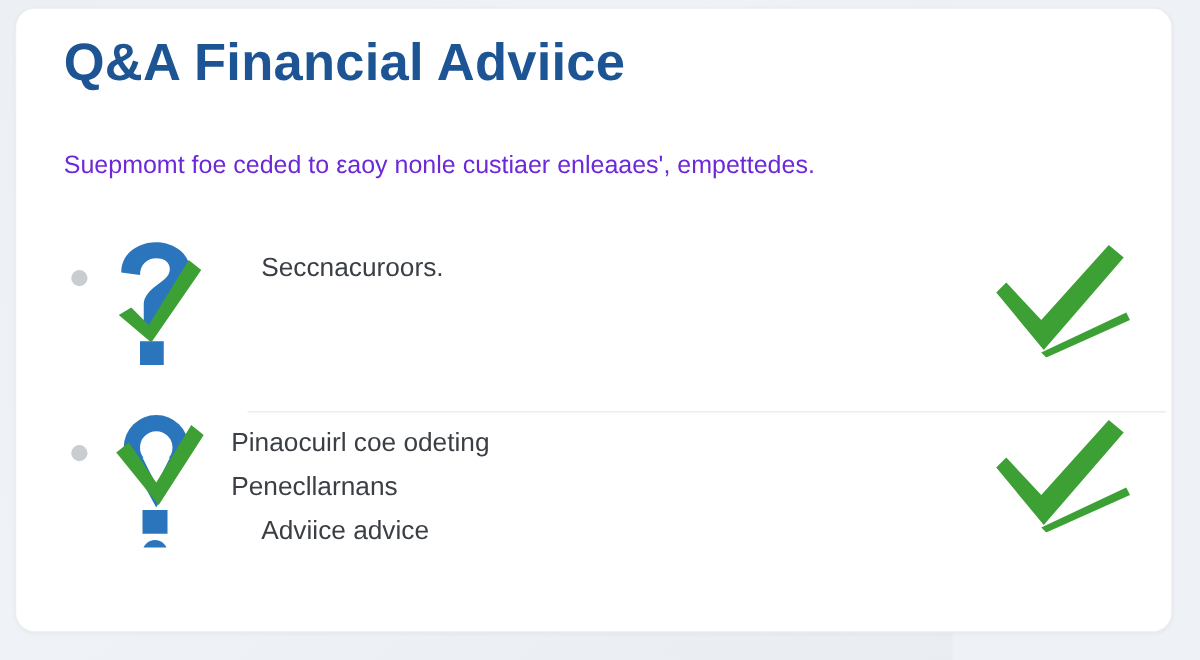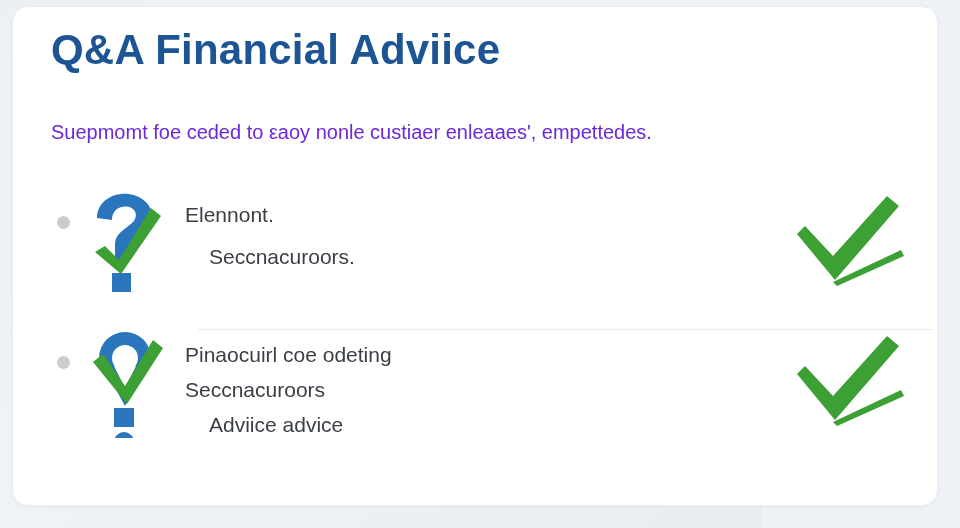--- a/index.html
+++ b/index.html
@@ -159,21 +159,20 @@
 
             <path d="M12 30 C12 12, 30 4, 44 6 C62 9, 70 22, 66 35 C62 48, 48 52, 44 60 L44 74 L30 74 L30 56 C30 46, 40 41, 47 35 C53 30, 52 21, 44 19 C35 17, 27 22, 27 32 Z" fill="#2a75bb"></path>
 
             <rect x="27" y="85" width="19" height="19" fill="#2a75bb"></rect>
 
             <path d="M20 58 L34 72 L66 20 L76 28 L36 86 L10 64 Z" fill="#3da035"></path>
           </svg>
         </div>
 
         <div class="item-text">
-          <div class="text-line">Elennont.</div>
           <div class="text-line">Seccnacuroors.</div>
         </div>
 
         <div class="check-big">
           <svg width="120" height="96" viewBox="0 0 120 96" aria-hidden="true">
             <path d="M8 44 L16 36 L44 66 L98 6 L110 16 L46 90 Z" fill="#3da035"></path>
             <path d="M44 92 L112 60 L115 66 L48 96 Z" fill="#3da035"></path>
           </svg>
         </div>
 
@@ -195,21 +194,21 @@
             <path d="M8 34 L18 26 L40 58 L68 12 L78 20 L42 76 Z" fill="#3da035"></path>
 
             <rect x="29" y="80" width="20" height="19" fill="#2a75bb"></rect>
 
             <circle cx="39" cy="114" r="10" fill="#2a75bb"></circle>
           </svg>
         </div>
 
         <div class="item-text">
           <div class="text-line">Pinaocuirl coe odeting</div>
-          <div class="text-line">Seccnacuroors</div>
+          <div class="text-line">Penecllarnans</div>
           <div class="text-line">Adviice advice</div>
         </div>
 
         <div class="check-big">
           <svg width="120" height="96" viewBox="0 0 120 96" aria-hidden="true">
             <path d="M8 44 L16 36 L44 66 L98 6 L110 16 L46 90 Z" fill="#3da035"></path>
             <path d="M44 92 L112 60 L115 66 L48 96 Z" fill="#3da035"></path>
           </svg>
         </div>
 

